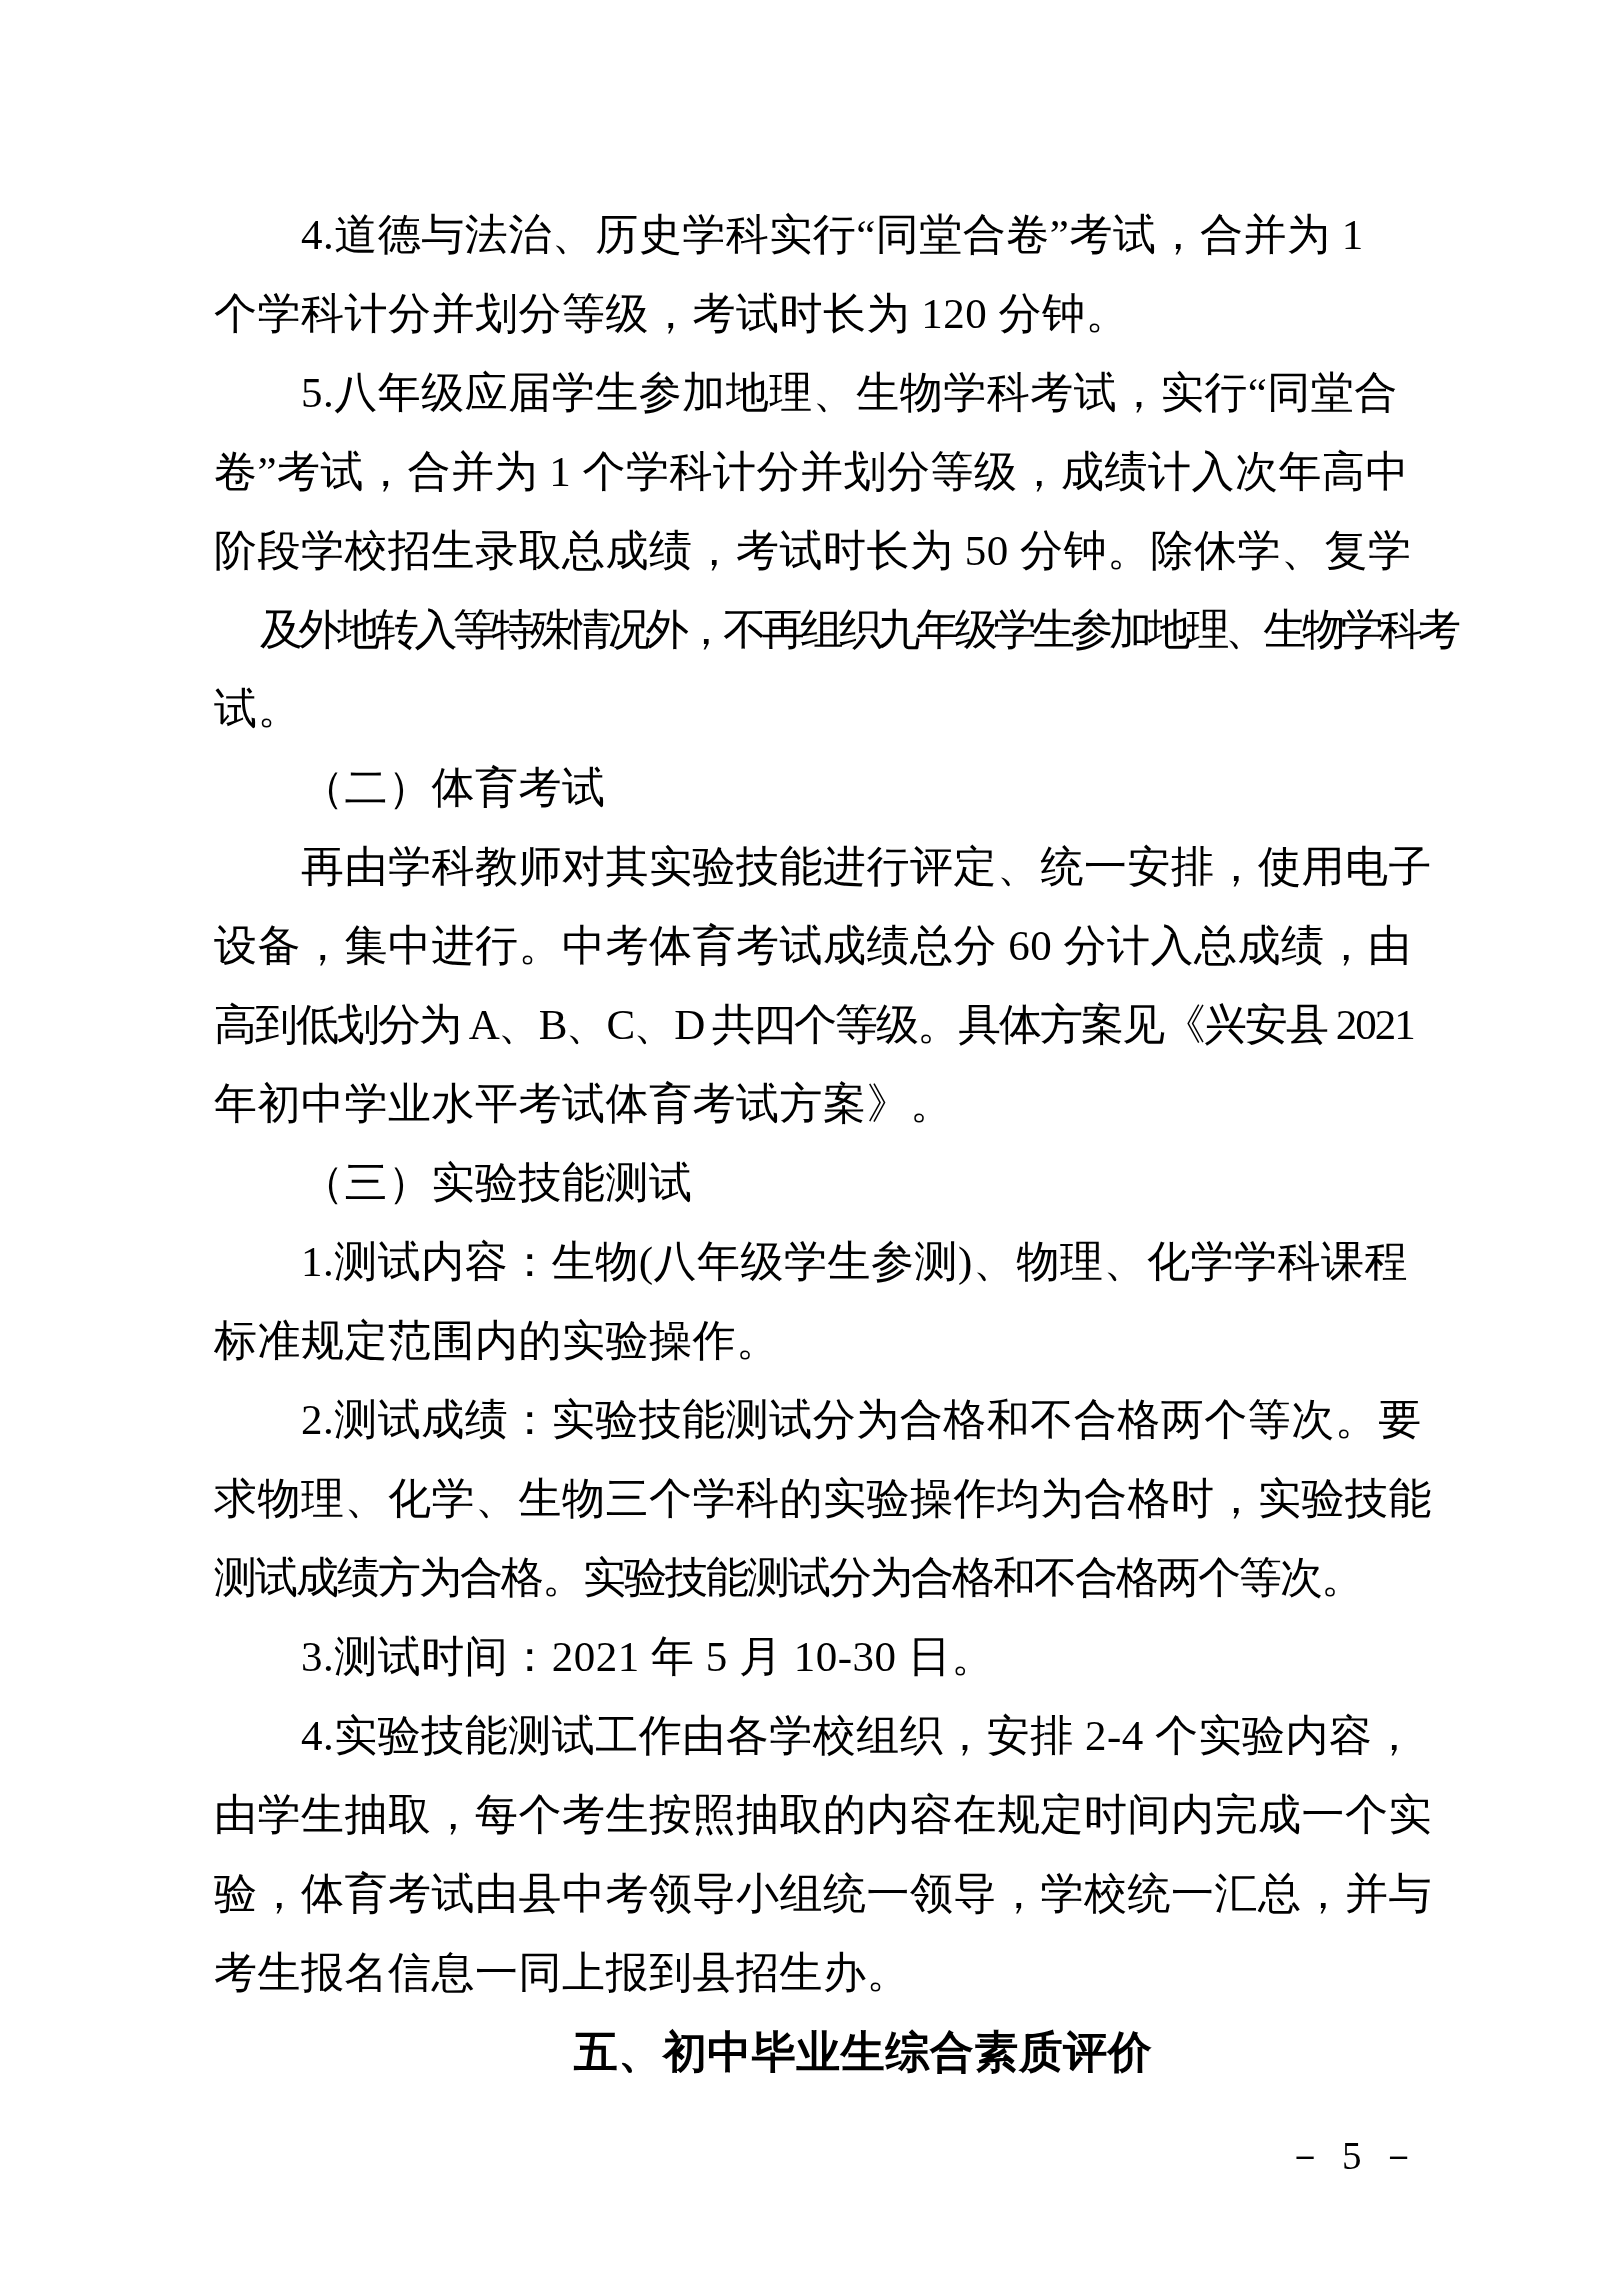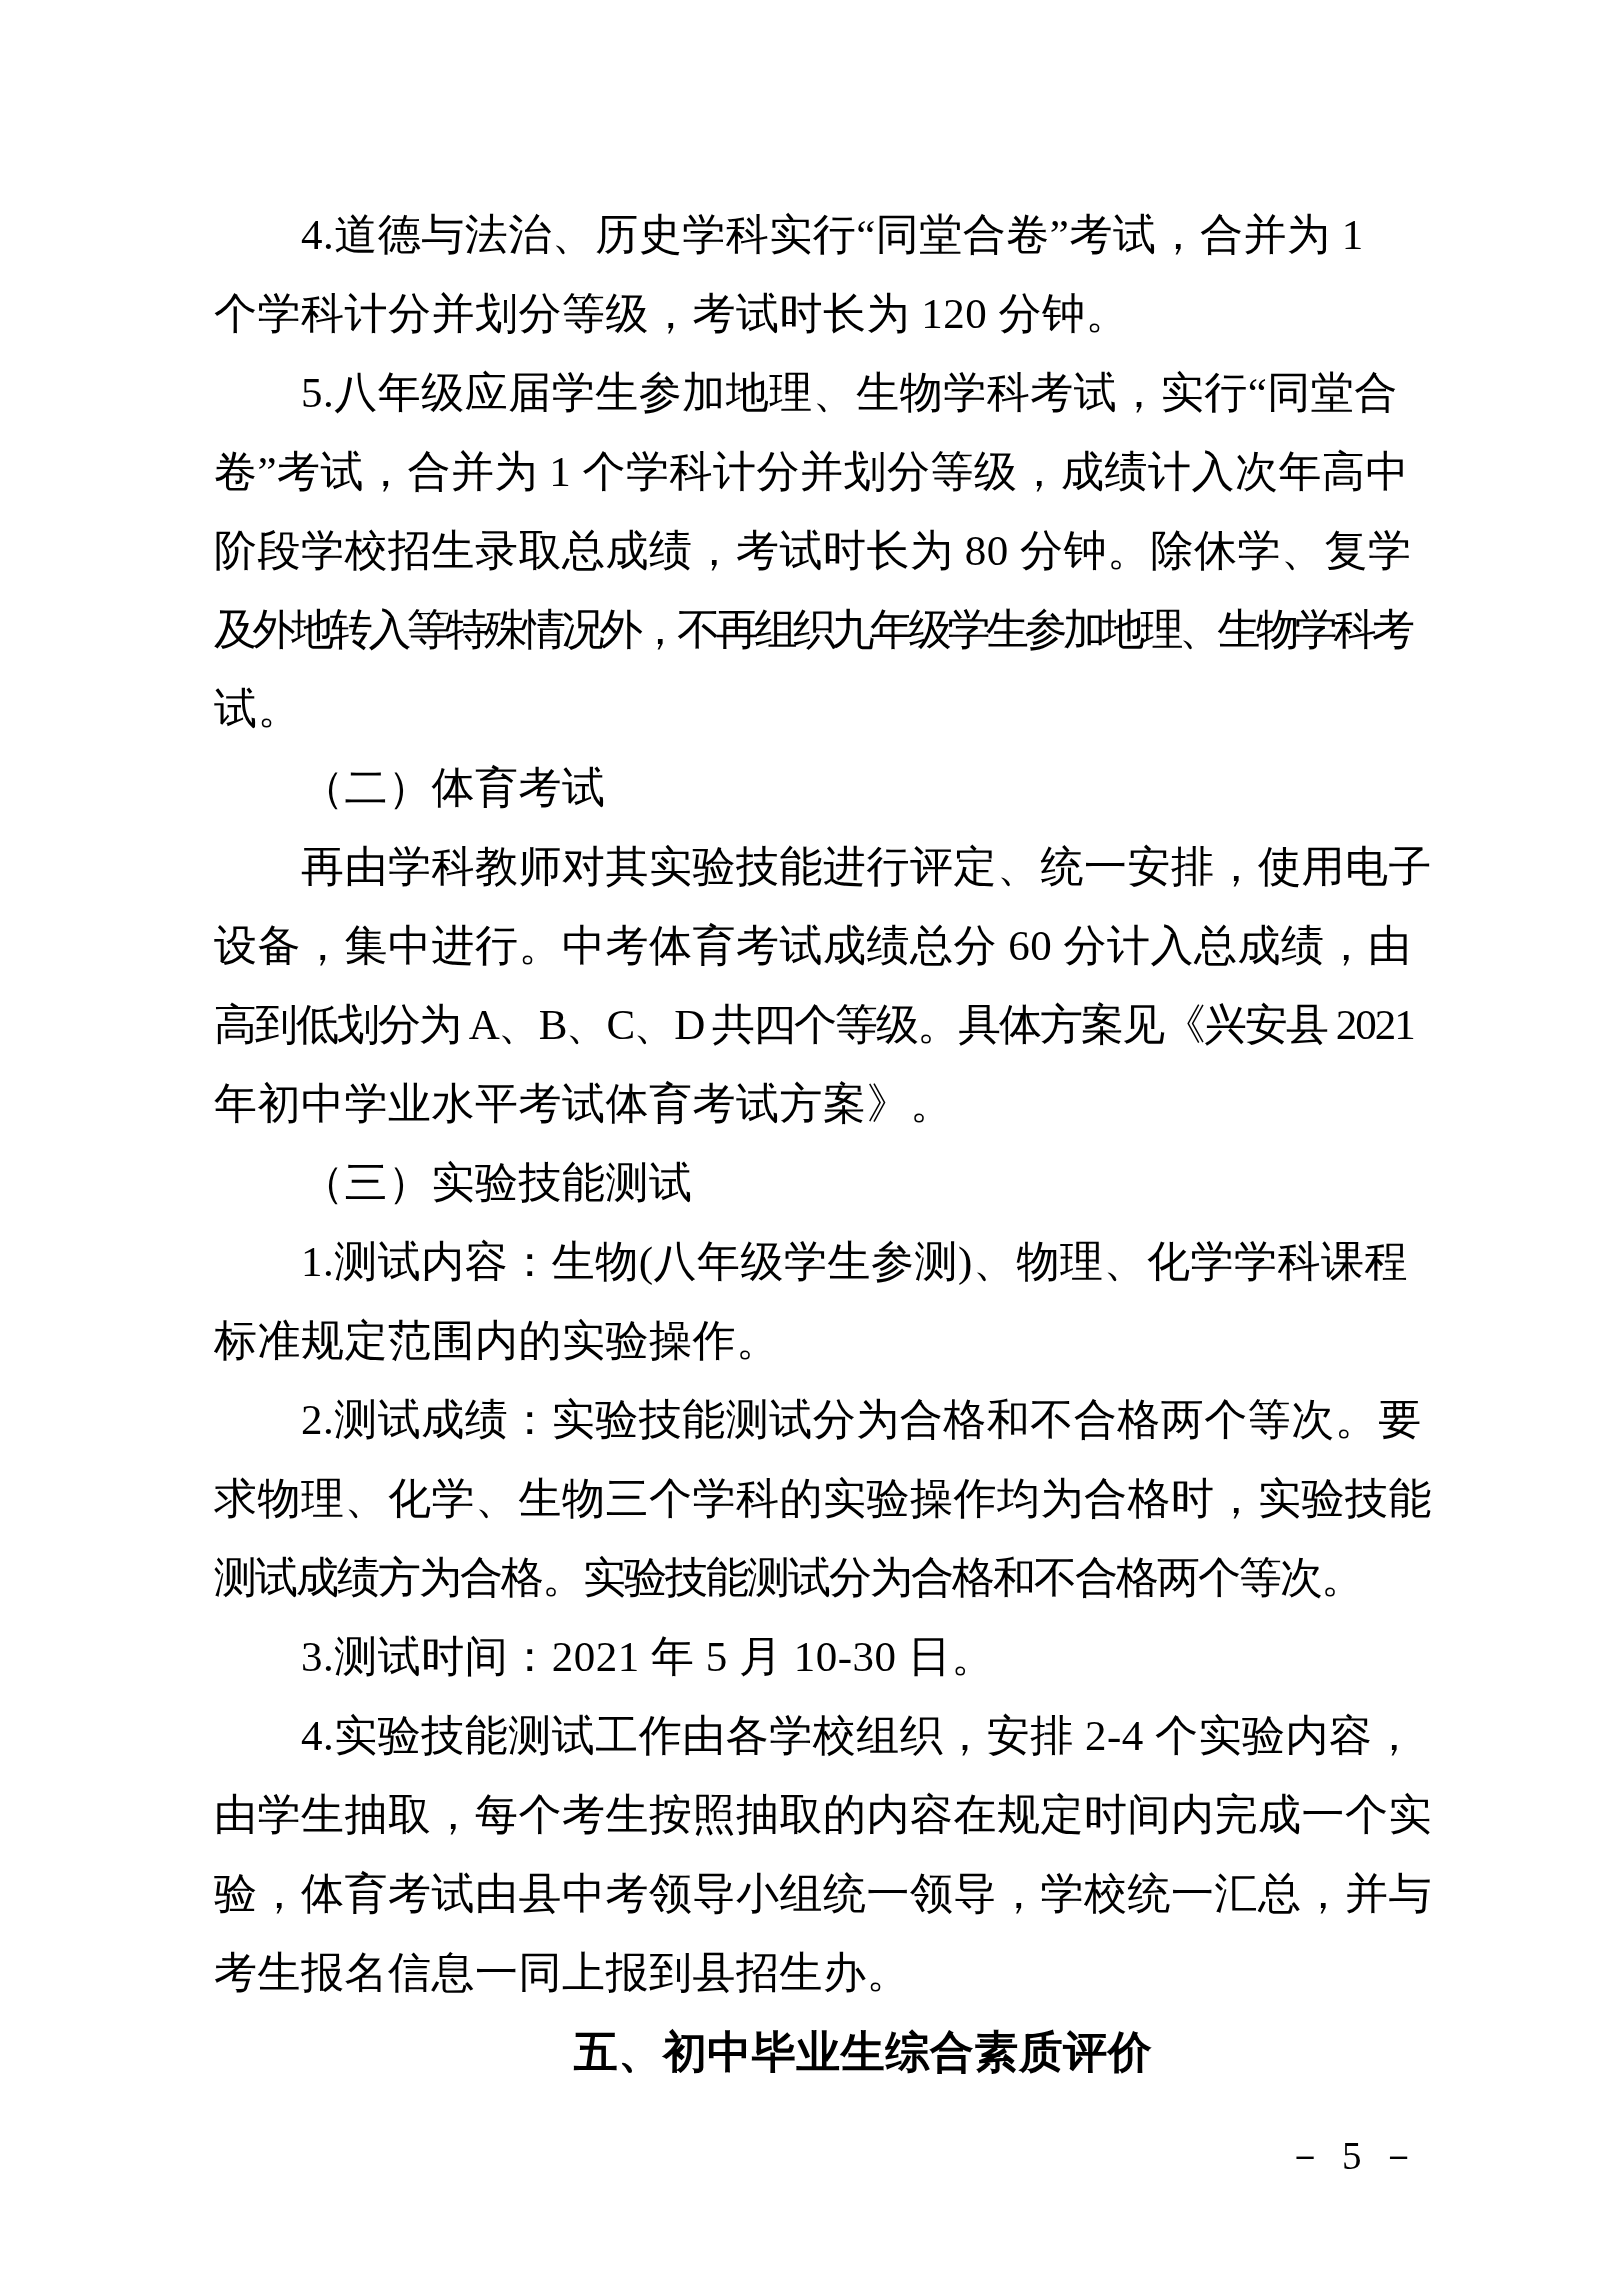--- a/index.html
+++ b/index.html
@@ -32,20 +32,21 @@
     letter-spacing: 0.5px;
   }
   .line.indent {
     text-indent: 87px;
   }
   .line.tight {
     letter-spacing: -2px;
   }
   .line.condensed {
     letter-spacing: -4.4px;
+    margin-left: 46px;
   }
   .line.section-heading {
     font-family: "Liberation Sans", sans-serif;
     font-weight: bold;
     font-size: 44px;
     text-align: center;
   }
   .page-number {
     position: absolute;
     top: 2116px;
@@ -58,21 +59,21 @@
 </style>
 </head>
 <body>
 
 <div class="page">
   <div class="document-body">
     <div class="line indent">4.道德与法治、历史学科实行“同堂合卷”考试，合并为 1</div>
     <div class="line">个学科计分并划分等级，考试时长为 120 分钟。</div>
     <div class="line indent">5.八年级应届学生参加地理、生物学科考试，实行“同堂合</div>
     <div class="line">卷”考试，合并为 1 个学科计分并划分等级，成绩计入次年高中</div>
-    <div class="line">阶段学校招生录取总成绩，考试时长为 80 分钟。除休学、复学</div>
+    <div class="line">阶段学校招生录取总成绩，考试时长为 50 分钟。除休学、复学</div>
     <div class="line condensed">及外地转入等特殊情况外，不再组织九年级学生参加地理、生物学科考</div>
     <div class="line">试。</div>
     <div class="line indent">（二）体育考试</div>
     <div class="line indent">再由学科教师对其实验技能进行评定、统一安排，使用电子</div>
     <div class="line">设备，集中进行。中考体育考试成绩总分 60 分计入总成绩，由</div>
     <div class="line tight">高到低划分为 A、B、C、D 共四个等级。具体方案见《兴安县 2021</div>
     <div class="line">年初中学业水平考试体育考试方案》。</div>
     <div class="line indent">（三）实验技能测试</div>
     <div class="line indent">1.测试内容：生物(八年级学生参测)、物理、化学学科课程</div>
     <div class="line">标准规定范围内的实验操作。</div>

